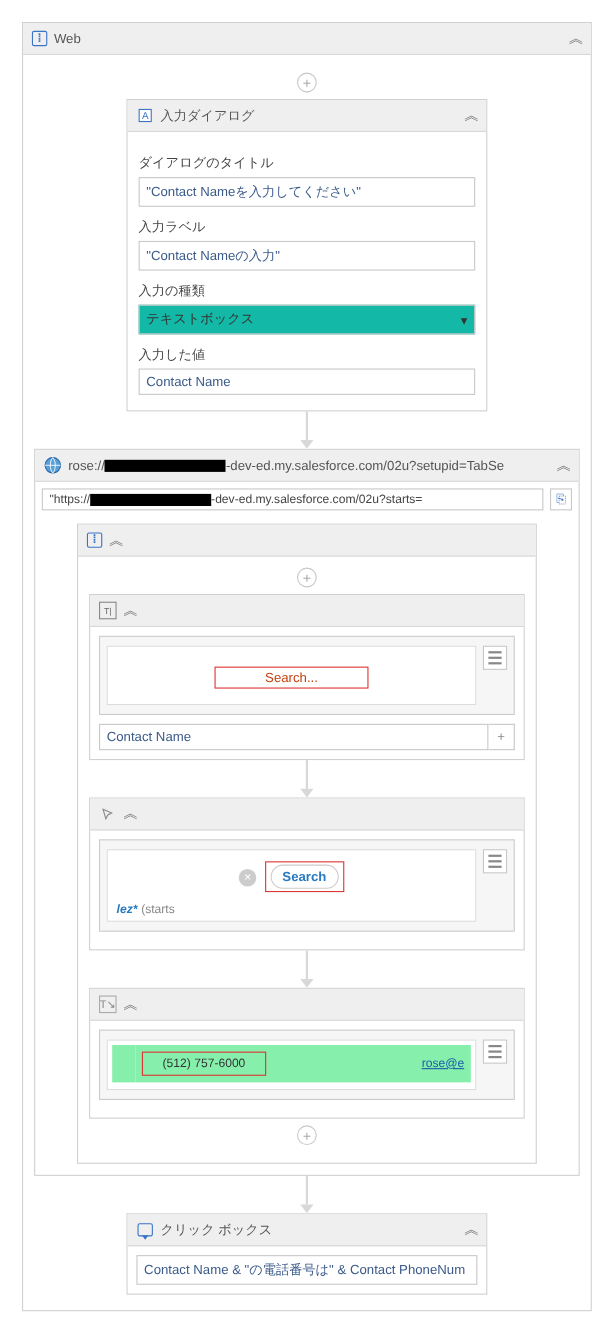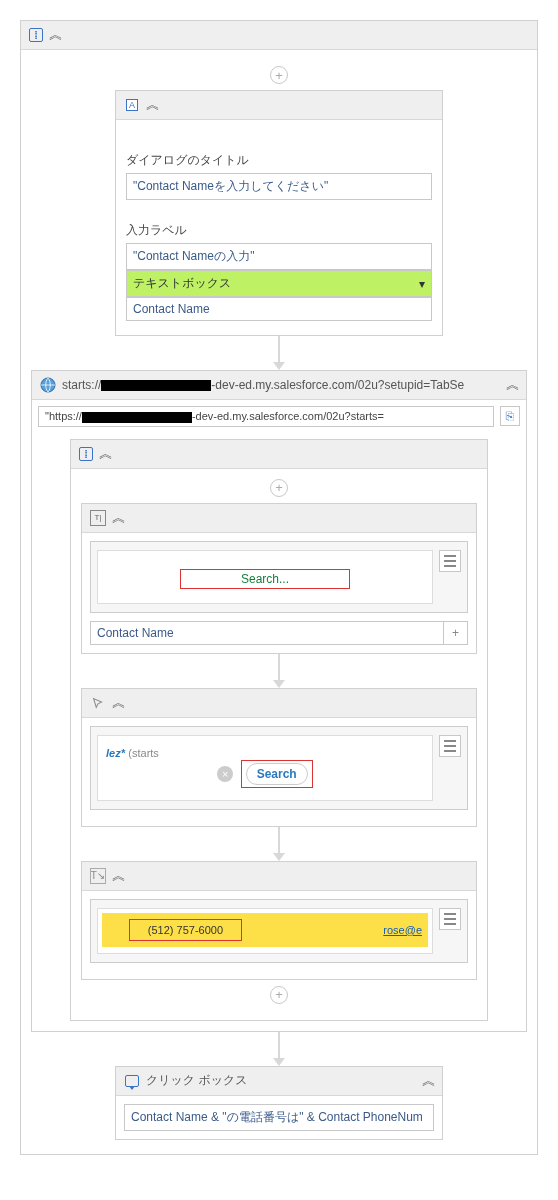--- a/index.html
+++ b/index.html
@@ -35,35 +35,35 @@
   .chevrons::before { content: "︽"; font-size: 14px; }
   .add-circle {
     width: 18px; height: 18px;
     border: 1px solid #c8c8c8;
     border-radius: 50%;
     display: flex; align-items: center; justify-content: center;
     color: #aaa; font-size: 13px; line-height: 1;
     margin: 6px auto;
     cursor: pointer;
   }
-  .field-label { color: #444; margin: 22px 0 4px; }
+  .field-label { color: #444; margin: 10px 0 4px; }
   .txt {
     width: 100%;
     border: 1px solid #c8c8c8;
     padding: 4px 6px;
     font-size: 12px;
     color: #3a5a8a;
     background: #fff;
   }
   .select {
     width: 100%;
     border: 1px solid #c8c8c8;
     padding: 4px 6px;
     font-size: 12px;
-    background: #bef264;
+    background: #14b8a6;
     display: flex;
     justify-content: space-between;
     align-items: center;
   }
   .outer-web { width: 518px; }
   .inner-pad { padding: 0 84px 0 84px; }
   .conn-line {
     width: 2px; height: 26px; background: #d8d8d8; margin: 0 auto;
   }
   .conn-arrow {
@@ -114,22 +114,22 @@
   }
   .hamburger span {
     display: block; width: 12px; height: 2px; background: #888;
   }
   .red-outline {
     border: 1px solid #d33;
     padding: 2px 4px;
     display: inline-block;
   }
   .search-input-mock {
-    width: 170px;
-    color: #15803d;
+    width: 140px;
+    color: #c2410c;
     font-style: normal;
     background: #fff;
   }
   .bound-row {
     display: flex; gap: 0;
   }
   .bound-row .txt { flex: 1; }
   .plus-btn {
     width: 24px; border: 1px solid #c8c8c8; border-left: none;
     display: flex; align-items: center; justify-content: center;
@@ -158,21 +158,21 @@
   }
   .starts { color: #888; font-size: 11px; }
   .tbl {
     border-collapse: collapse; width: 100%; font-size: 11px;
   }
   .tbl th {
     text-align: left; padding: 4px 6px; color: #333; font-weight: bold;
     border-bottom: 1px solid #ccc;
   }
   .tbl td {
-    padding: 6px; background: #fde047;
+    padding: 6px; background: #86efac;
   }
   .link-blue { color: #1a5dab; text-decoration: underline; }
   .icon { display: inline-flex; width: 16px; height: 16px; align-items: center; justify-content: center; }
   .icon-brackets {
     color: #3b73c7; font-weight: bold; font-size: 11px;
     border: 1px solid #3b73c7; width: 14px; height: 14px;
     border-radius: 2px; display: inline-flex; align-items: center; justify-content: center;
   }
   .icon-dialog {
     border: 1px solid #3b73c7; width: 12px; height: 12px;
@@ -203,64 +203,68 @@
     display: flex; align-items: center; justify-content: center;
     font-size: 11px; color: #3b73c7; cursor: pointer;
   }
 </style>
 </head>
 <body>
 
 <div class="panel outer-web">
   <div class="panel-header">
     <span class="icon icon-brackets">⁞</span>
+    <span class="title">Web</span>
     <span class="chevrons"></span>
   </div>
   <div class="panel-body">
     <div class="add-circle">+</div>
 
     <div class="inner-pad">
 
       <div class="panel">
         <div class="panel-header">
           <span class="icon">
               <span class="icon-dialog"></span>
             </span>
+          <span class="title">入力ダイアログ</span>
           <span class="chevrons"></span>
         </div>
         <div class="panel-body">
           <div class="field-label">ダイアログのタイトル</div>
           <div class="txt">"Contact Nameを入力してください"</div>
 
           <div class="field-label">入力ラベル</div>
           <div class="txt">"Contact Nameの入力"</div>
 
+          <div class="field-label">入力の種類</div>
           <div class="select">
             <span>テキストボックス</span>
             <span>▾</span>
           </div>
 
+          <div class="field-label">入力した値</div>
           <div class="txt">Contact Name</div>
         </div>
       </div>
     </div>
 
     <div class="conn-line"></div>
     <div class="conn-arrow"></div>
 
     <div class="panel" style="margin:0 0 0 0;">
       <div class="panel-header">
         <span class="icon icon-globe">
           <svg viewBox="0 0 16 16">
               <circle cx="8" cy="8" r="7" fill="#5aa0d8" stroke="#2a6aa8"></circle>
               <path d="M1 8h14M8 1c3 3 3 11 0 14M8 1c-3 3-3 11 0 14" stroke="#fff" stroke-width="0.8" fill="none"></path>
             </svg>
         </span>
         <span class="title" style="white-space:nowrap;overflow:hidden;">
-          <span>starts://</span><span class="blackbox"></span><span>-dev-ed.my.salesforce.com/02u?setupid=TabSe</span>
+          <span>rose://</span><span class="blackbox"></span><span>-dev-ed.my.salesforce.com/02u?setupid=TabSe</span>
         </span>
         <span class="chevrons"></span>
       </div>
       <div class="url-bar">
         <div class="url-input">
           <span>"https://</span><span class="blackbox"></span><span>-dev-ed.my.salesforce.com/02u?starts=</span>
         </div>
         <div class="small-ext-icon">⎘</div>
       </div>
 
@@ -309,29 +313,29 @@
                 <span class="icon icon-click">
                   <svg width="14" height="14" viewBox="0 0 16 16">
                       <path d="M3 3l3 10 2-4 4-2z" fill="none" stroke="#888" stroke-width="1.2"></path>
                     </svg>
                 </span>
                 <span class="chevrons"></span>
               </div>
               <div class="panel-body" style="padding:8px;">
                 <div class="screenshot-box">
                   <div class="screenshot-inner" style="padding:10px 8px 4px;">
-                    <div>
-                      <span class="wild-text">lez*</span>
-                      <span class="starts">(starts</span>
-                    </div>
                     <div style="text-align:center; margin-bottom:8px;">
                       <span class="circle-x">×</span>
                       <span class="red-outline" style="margin-left:4px;">
                         <span class="search-btn-mock">Search</span>
                       </span>
+                    </div>
+                    <div>
+                      <span class="wild-text">lez*</span>
+                      <span class="starts">(starts</span>
                     </div>
                   </div>
                   <div class="hamburger">
                       <span></span>
                       <span></span>
                       <span></span>
                     </div>
                 </div>
               </div>
             </div>

